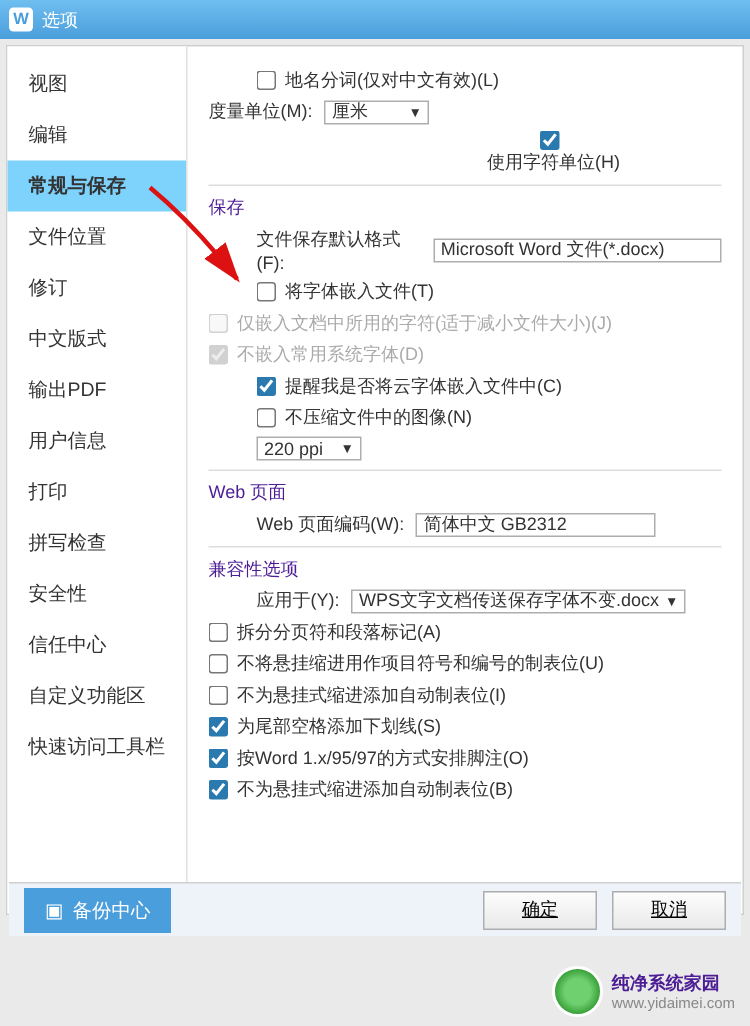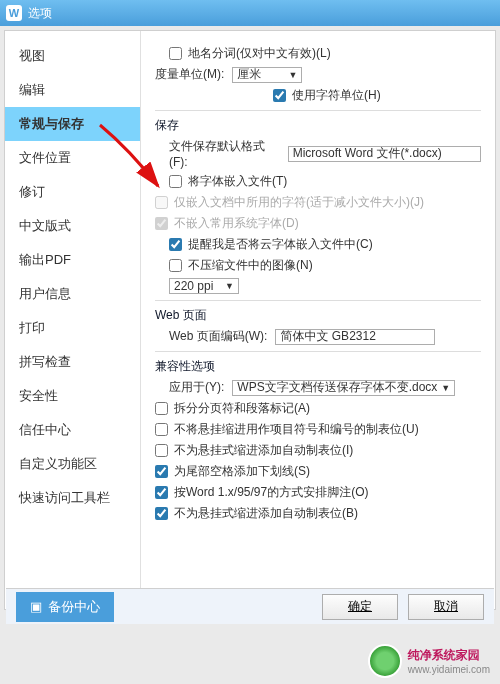--- a/index.html
+++ b/index.html
@@ -1,32 +1,32 @@
 <!DOCTYPE html>
 <html><head>
 <meta charset="utf-8">
 <style>
   * { box-sizing: border-box; margin: 0; padding: 0; font-family: "Microsoft YaHei", sans-serif; }
   body { background: #eaeaea; width: 500px; height: 684px; position: relative; overflow: hidden; }
   .titlebar { height: 26px; background: linear-gradient(#6fbef0, #4a9edb); display: flex; align-items: center; padding: 0 6px; }
   .titlebar .logo { width: 16px; height: 16px; background: #fff; border-radius: 3px; display: flex; align-items: center; justify-content: center; color: #4a9edb; font-size: 11px; font-weight: bold; margin-right: 6px; }
   .titlebar .title { color: #fff; font-size: 12px; }
   .main { position: absolute; top: 26px; left: 0; right: 0; bottom: 70px; background: #fff; display: flex; border: 1px solid #cfcfcf; margin: 4px; }
-  .sidebar { width: 136px; border-right: 1px solid #e0e0e0; padding: 8px 0; background: #fff; }
+  .sidebar { width: 120px; border-right: 1px solid #e0e0e0; padding: 8px 0; background: #fff; }
   .side-item { padding: 8px 14px; font-size: 13px; color: #333; cursor: pointer; }
   .side-item.active { background: #7dd3fc; font-weight: bold; }
   .content { flex: 1; padding: 10px 14px; overflow: hidden; font-size: 12px; color: #333; }
   .row { display: flex; align-items: center; margin: 4px 0; }
-  .row.sub { margin-left: 14px; }
+  .row.sub { margin-left: 32px; }
   .row.sub2 { }
   .lbl { margin-right: 8px; }
   input[type=checkbox] { width: 13px; height: 13px; margin-right: 6px; accent-color: #2a7ab0; }
   .disabled { color: #aaa; }
   .section { border-top: 1px solid #ddd; margin-top: 6px; padding-top: 6px; }
-  .section-title { font-size: 12px; color: #0f172a; margin-bottom: 4px; }
+  .section-title { font-size: 12px; color: #4c1d95; margin-bottom: 4px; }
   select, .dropdown { height: 16px; font-size: 12px; border: 1px solid #adadad; background: #fff; padding: 0 4px; }
   .dropdown { display: inline-flex; align-items: center; min-width: 70px; justify-content: space-between; }
   .dropdown .caret { font-size: 9px; margin-left: 4px; }
   .filefmt { width: 200px; }
   .arrow { position: absolute; top: 120px; left: 90px; pointer-events: none; }
   .footer { position: absolute; bottom: 60px; left: 6px; right: 6px; height: 36px; display: flex; align-items: center; justify-content: space-between; padding: 0 10px; background: #eef3fa; border-top: 1px solid #cfcfcf; }
   .backup { background: #4a9edb; color: #fff; padding: 6px 14px; font-size: 13px; display: flex; align-items: center; border: none; cursor: pointer; }
   .backup .ficon { margin-right: 6px; }
   .btn { width: 76px; height: 26px; font-size: 12px; background: linear-gradient(#fdfdfd, #e9e9e9); border: 1px solid #adadad; cursor: pointer; }
   .btn-group { display: flex; gap: 10px; text-decoration: underline; }
@@ -64,21 +64,21 @@
       <input type="checkbox" style="">
       <span>地名分词(仅对中文有效)(L)</span>
     </div>
     <div class="row">
       <span class="lbl">度量单位(M):</span>
       <span class="dropdown">
         <span>厘米</span>
         <span class="caret">▼</span>
       </span>
     </div>
-    <div class="row" style="margin-left:118px;">
+    <div class="row" style="margin-left:118px;flex-direction:column;">
       <input type="checkbox" checked="" style="">
       <span>使用字符单位(H)</span>
     </div>
 
     <div class="section">
       <div class="section-title">保存</div>
       <div class="row sub">
         <span class="lbl">文件保存默认格式(F):</span>
         <span class="dropdown filefmt">
           <span>Microsoft Word 文件(*.docx)</span>
@@ -175,16 +175,16 @@
   </button>
   <div class="btn-group">
     <button class="btn">确定</button>
     <button class="btn">取消</button>
   </div>
 </div>
 
 <div class="watermark">
   <div class="wicon"></div>
   <div>
-    <div style="color:#be185d;font-weight:bold;">纯净系统家园</div>
+    <div style="color:#4c1d95;font-weight:bold;">纯净系统家园</div>
     <div style="font-size:10px;">www.yidaimei.com</div>
   </div>
 </div>
 
 </body></html>

